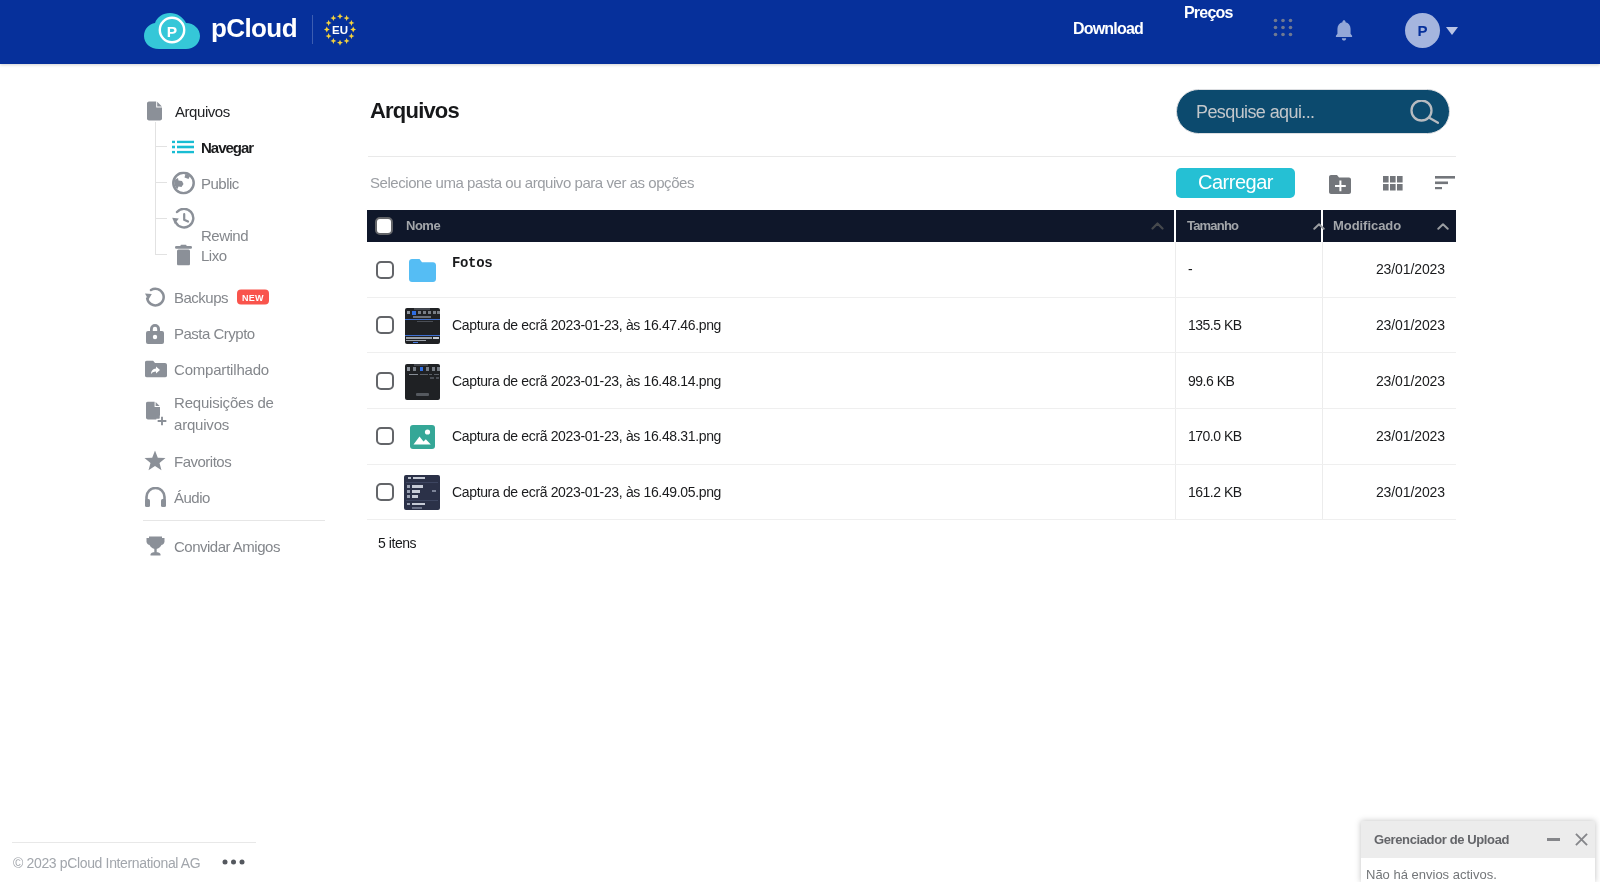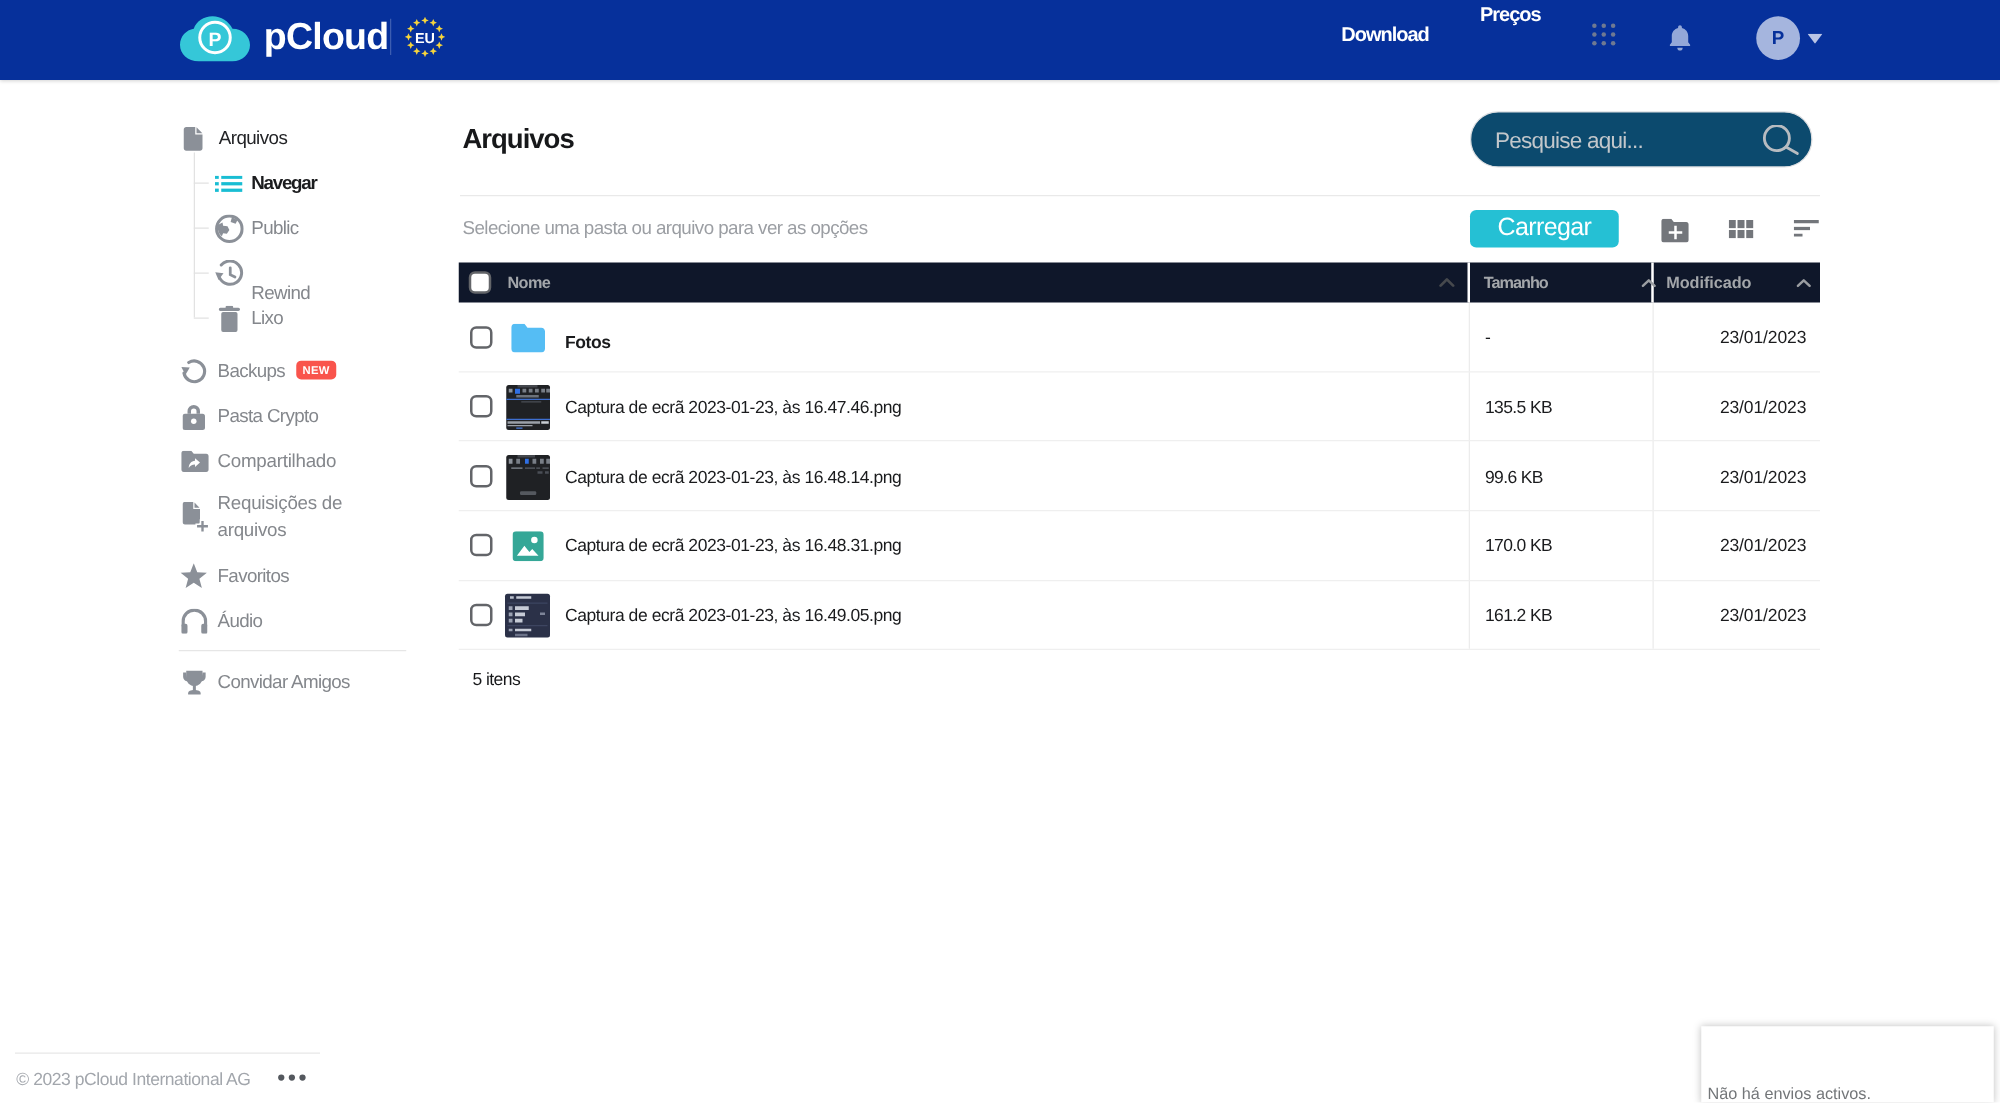--- a/index.html
+++ b/index.html
@@ -3,21 +3,21 @@
 <meta charset="utf-8">
 <style>
 * { margin:0; padding:0; box-sizing:border-box; }
 html,body { width:1600px; height:882px; overflow:hidden; background:#fff; }
 body { font-family:"Liberation Sans", sans-serif; position:relative; }
 .abs { position:absolute; }
 
 
 .navbar { position:absolute; top:0; left:0; width:1600px; height:64px; background:#06309b; box-shadow:0 1px 3px rgba(0,0,0,0.18); }
 .nav-link { position:absolute; color:#fff; font-weight:bold; font-size:16px; letter-spacing:-0.8px; }
-.brand-text { position:absolute; left:211px; top:13px; color:#fff; font-weight:bold; font-size:30px; letter-spacing:-0.6px; }
+.brand-text { position:absolute; left:211px; top:13px; color:#fff; font-weight:bold; font-size:26px; letter-spacing:-0.6px; }
 .nav-divider { position:absolute; left:312px; top:15px; width:1px; height:29px; background:rgba(255,255,255,0.22); }
 .avatar { position:absolute; left:1405px; top:13px; width:35px; height:35px; border-radius:50%; background:#a5b5de; color:#06309b; font-weight:bold; font-size:15px; text-align:center; line-height:35px; }
 
 
 .side-item { position:absolute; font-size:15px; color:#84878c; letter-spacing:-0.5px; }
 .side-item .lbl { position:absolute; left:174px; top:50%; transform:translateY(-50%); white-space:nowrap; }
 .side-ico { position:absolute; left:145px; top:50%; transform:translateY(-50%); }
 .tree-v { position:absolute; left:155px; top:122px; width:1px; height:132px; background:#e2e2e2; }
 .tree-h { position:absolute; left:155px; width:12px; height:1px; background:#e2e2e2; }
 .badge-new { display:inline-block; margin-left:9px; background:#f9544c; color:#fff; font-size:9px; font-weight:bold; padding:3px 5px 2px; border-radius:4px; vertical-align:1.5px; letter-spacing:0.2px; }
@@ -270,21 +270,21 @@
 </div>
 <div class="cbx" style="left:375px;top:217px;"></div>
 
 <div class="col-sep-b" style="left:1175px;top:242px;height:277px;"></div>
 <div class="col-sep-b" style="left:1322px;top:242px;height:277px;"></div>
 
 <div class="cbx" style="left:376px;top:261px;"></div>
 <svg class="abs" style="left:409px;top:259px;" width="27" height="23" viewBox="0 0 27 23">
   <path d="M0 3 C0 1.3 1.3 0 3 0 L10.5 0 L13 3.2 L24 3.2 C25.7 3.2 27 4.5 27 6.2 L27 20 C27 21.7 25.7 23 24 23 L3 23 C1.3 23 0 21.7 0 20 Z" fill="#55bdf4"></path>
 </svg>
-<div class="fname" style="top:265px;font-weight:bold;">Fotos</div>
+<div class="fname" style="top:255px;font-weight:bold;font-family:Liberation Mono, monospace;">Fotos</div>
 <div class="fsize" style="top:261px;">-</div>
 <div class="fdate" style="top:261px;">23/01/2023</div>
 <div class="row-sep" style="top:297px;"></div>
 
 <div class="cbx" style="left:376px;top:316px;"></div>
 <div class="thumb" style="left:405px;top:308px;width:35px;height:36px;background:#1f2124;">
   <div style="position:absolute;left:9px;top:0;width:16px;height:2px;background:#44474d;"></div>
   <div style="position:absolute;left:1.5px;top:3px;width:3px;height:3px;background:#8e949c;"></div>
   <div style="position:absolute;left:7px;top:3px;width:3.5px;height:3.5px;background:#2f6fe4;"></div>
   <div style="position:absolute;left:13px;top:3px;width:3px;height:3px;background:#787e86;"></div>
@@ -357,14 +357,23 @@
   <div style="position:absolute;left:7.5px;top:32px;width:10px;height:2px;background:#6b7288;"></div>
 </div>
 <div class="fname" style="top:484px;">Captura de ecrã 2023-01-23, às 16.49.05.png</div>
 <div class="fsize" style="top:484px;">161.2 KB</div>
 <div class="fdate" style="top:484px;">23/01/2023</div>
 <div class="row-sep" style="top:519px;"></div>
 
 <div class="items-count">5 itens</div>
 
 <div class="upanel">
+  <div class="uhead">
+    <div class="utitle">Gerenciador de Upload</div>
+    <svg class="abs" style="left:186px;top:17px;" width="13" height="3" viewBox="0 0 13 3">
+        <rect width="13" height="3" fill="#85868a"></rect>
+      </svg>
+    <svg class="abs" style="left:214px;top:12px;" width="13" height="13" viewBox="0 0 14 14">
+        <path d="M1 1 L13 13 M13 1 L1 13" stroke="#85868a" stroke-width="2"></path>
+      </svg>
+  </div>
   <div class="ubody">Não há envios activos.</div>
 </div>
 
 </body></html>

